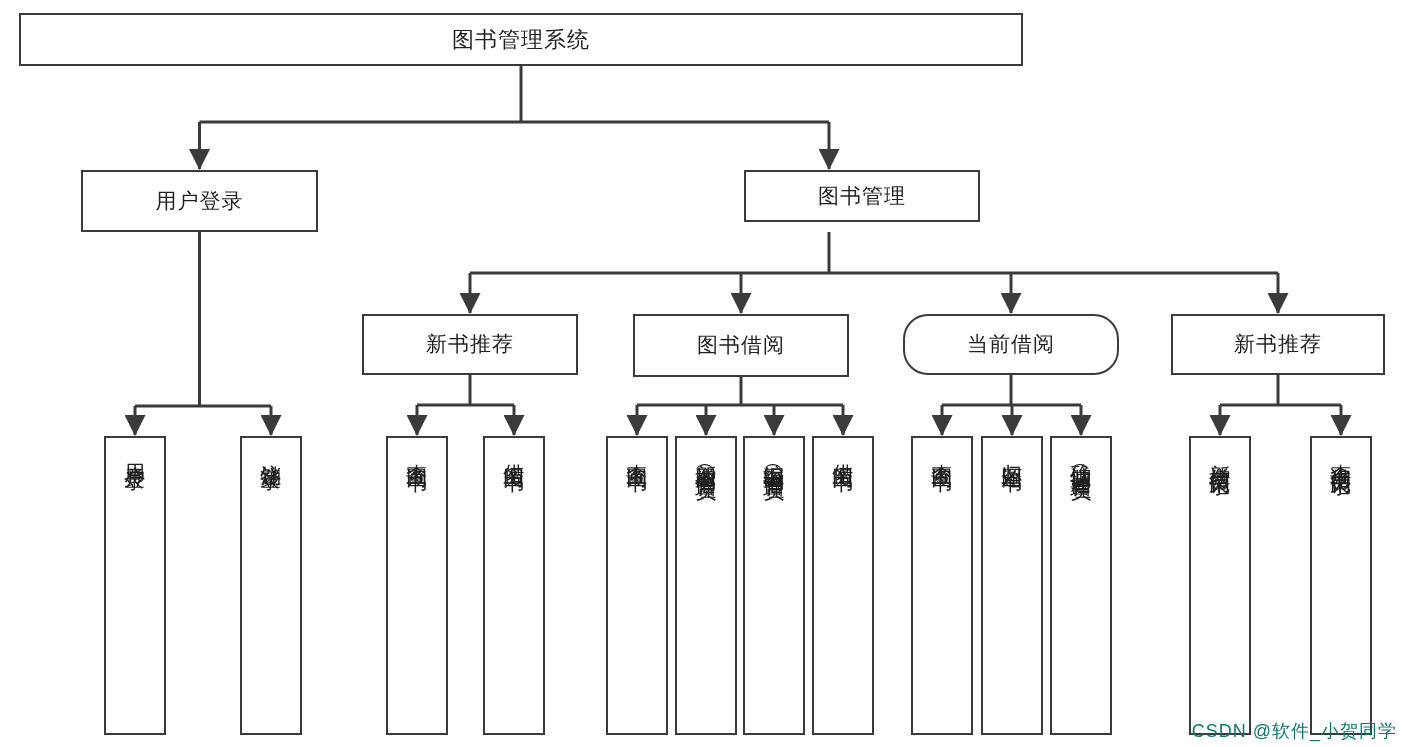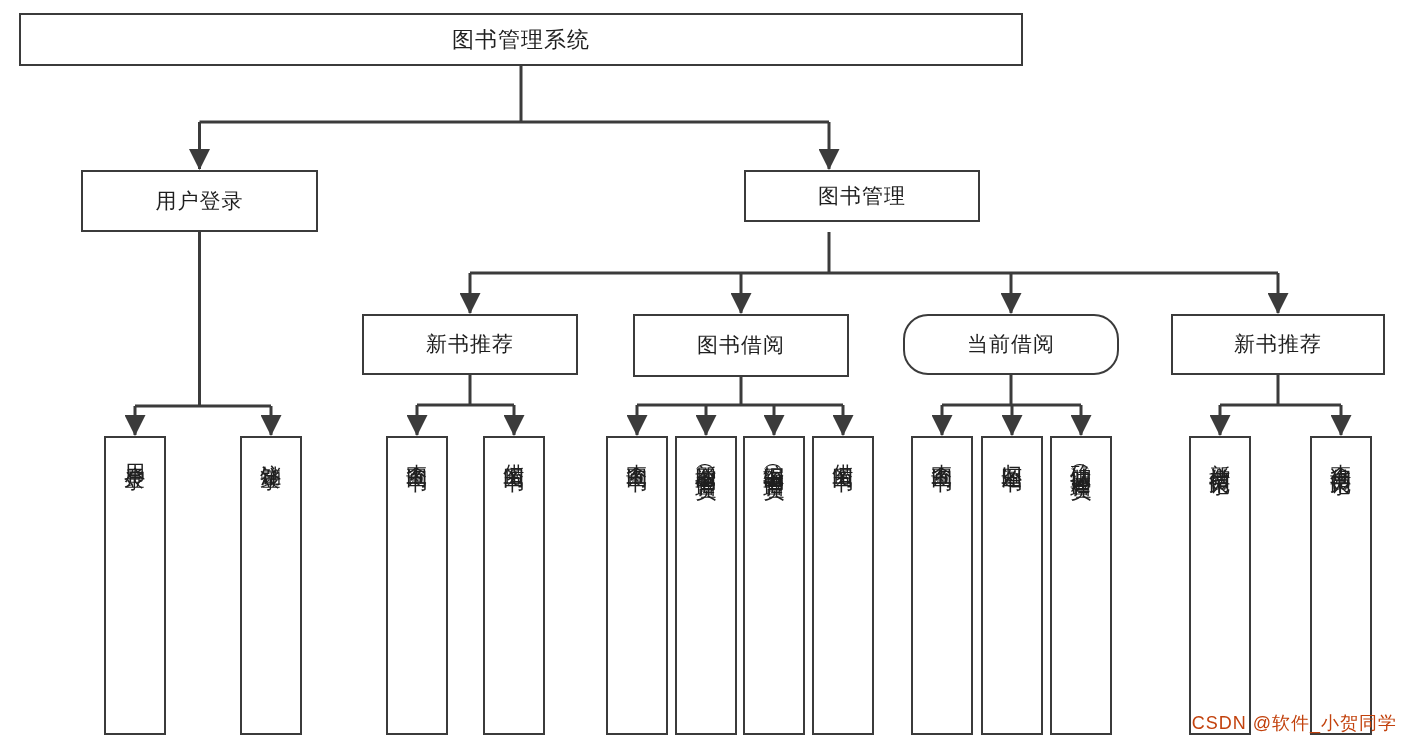--- a/index.html
+++ b/index.html
@@ -49,23 +49,23 @@
     writing-mode:vertical-rl;
     text-orientation:upright;
     font-size:21px;
     line-height:1.32;
     letter-spacing:2.5px;
     white-space:nowrap;
   }
   .watermark{
     position:absolute;
     right:8px;
-    bottom:12px;
+    bottom:4px;
     font-size:18px;
-    color:#c2410c;
+    color:#0f766e;
     letter-spacing:1px;
     z-index:5;
     white-space:nowrap;
     user-select:none;
   }
 </style>
 </head>
 <body>
 
 <div id="canvas">

